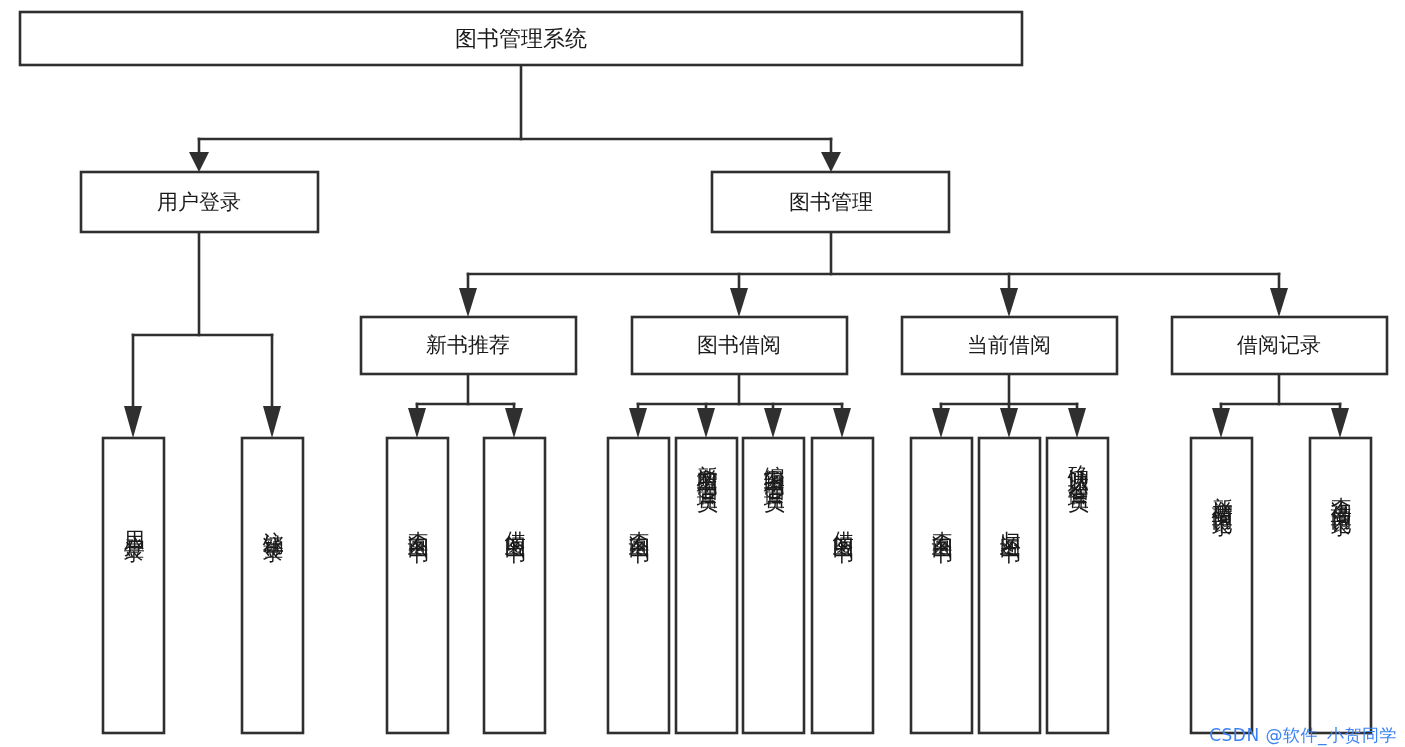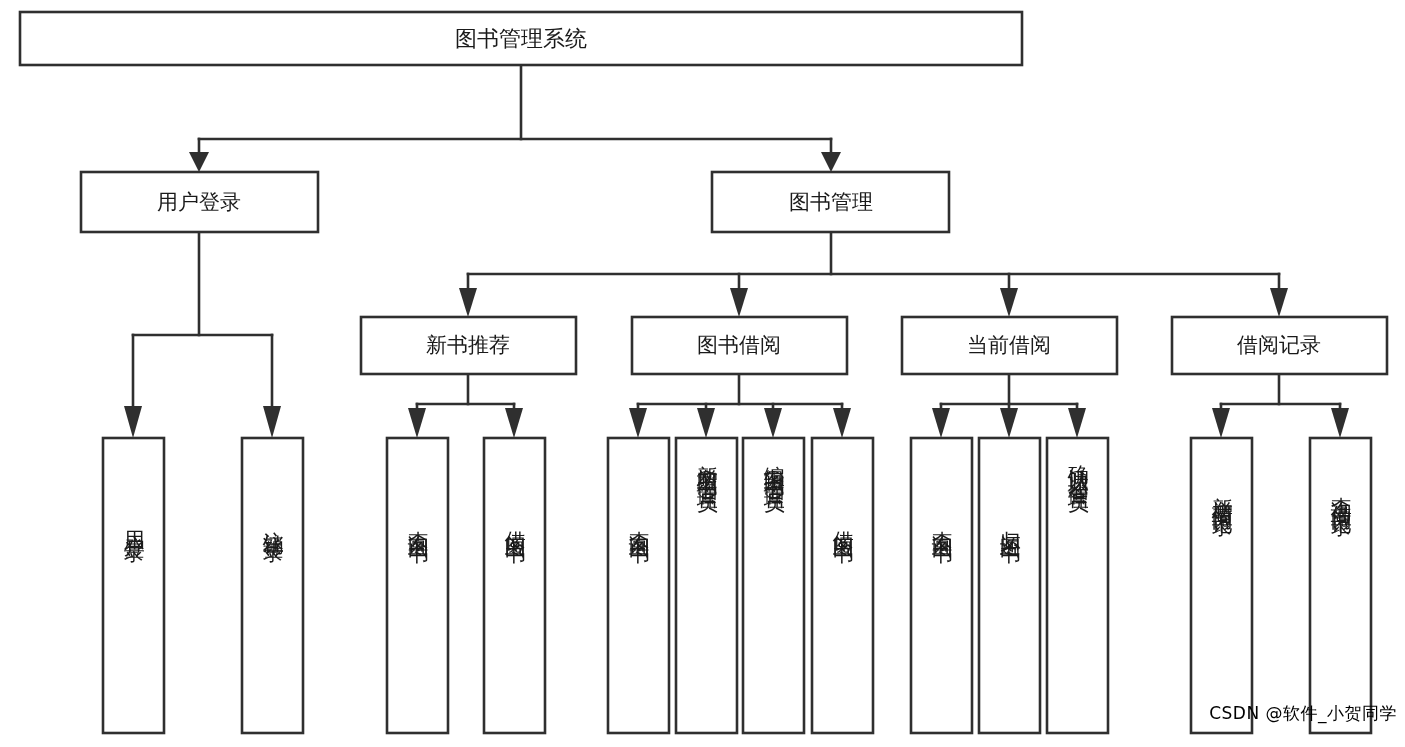--- a/index.html
+++ b/index.html
@@ -71,24 +71,24 @@
     font-size: 21px;
     line-height: 1.12;
     letter-spacing: 4px;
     color: #1a1a1a;
     white-space: nowrap;
     text-align: left;
   }
   .watermark {
     position: absolute;
     right: 8px;
-    bottom: 22px;
+    bottom: 0;
     font-family: "DejaVu Sans", "Liberation Sans", sans-serif;
     font-size: 17px;
-    color: #000000;
+    color: #3b82f6;
     letter-spacing: 0.5px;
     white-space: nowrap;
   }
 </style>
 </head>
 <body>
 
 <div id="diagram-root">
 
   <svg class="diagram-svg" viewBox="0 0 1405 747" xmlns="http://www.w3.org/2000/svg">

